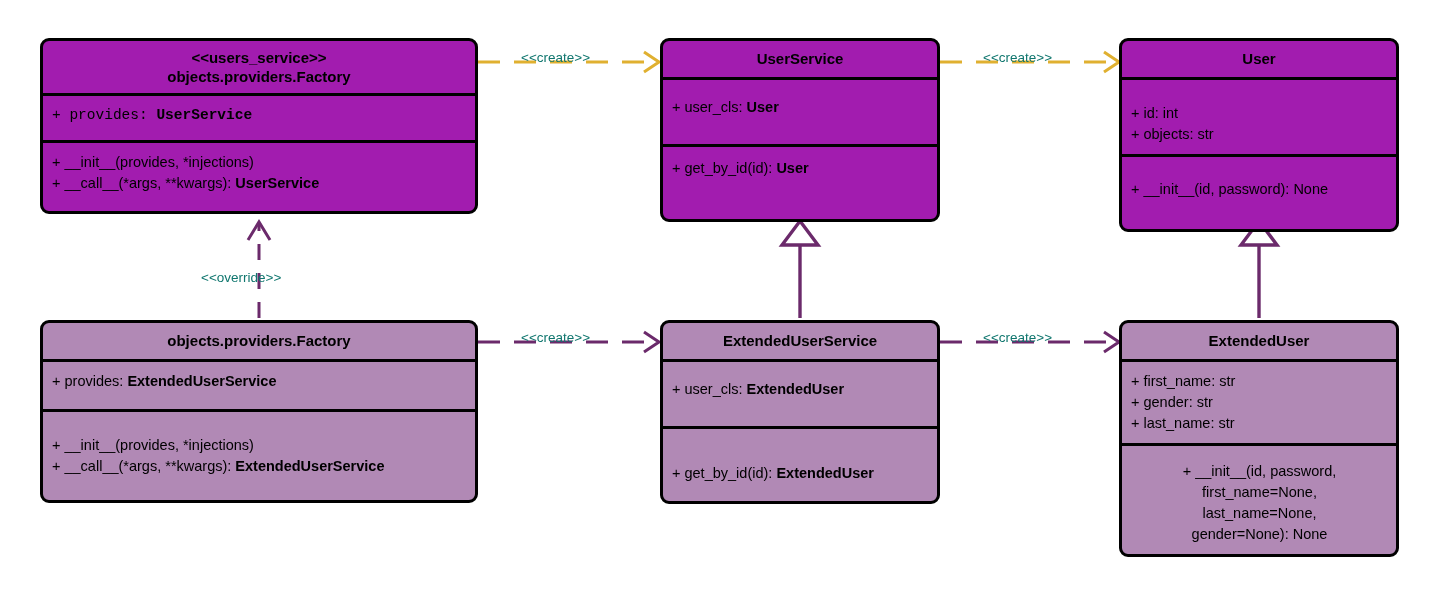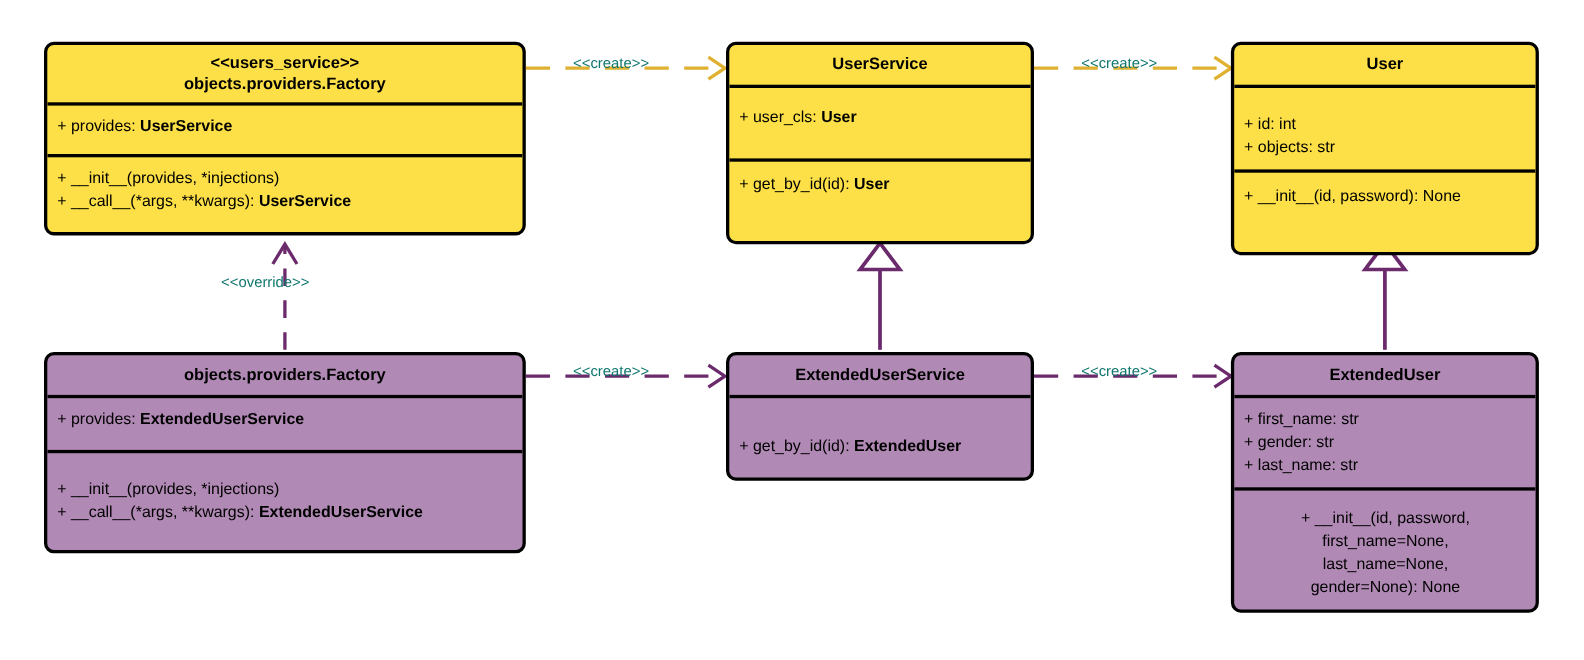--- a/index.html
+++ b/index.html
@@ -17,21 +17,21 @@
     pointer-events: none;
   }
 
   .uml-class {
     position: absolute;
     border: 3px solid #000000;
     border-radius: 9px;
     overflow: hidden;
     background: #ffffff;
   }
-  .uml-class.yellow { background: #fde047; }
+  .uml-class.yellow { background: #a21caf; }
   .uml-class.purple { background: #B189B5; }
 
   .cls-header {
     text-align: center;
     font-weight: bold;
     font-size: 15px;
     color: #000;
     line-height: 1.28;
     padding: 7px 6px 7px 6px;
     border-bottom: 3px solid #000;
@@ -103,28 +103,28 @@
   </svg>
 
   <div class="edge-label" style="left:521px; top:50px;">&lt;&lt;create&gt;&gt;</div>
 
   <div class="edge-label" style="left:983px; top:50px;">&lt;&lt;create&gt;&gt;</div>
 
   <div class="edge-label" style="left:521px; top:330px;">&lt;&lt;create&gt;&gt;</div>
 
   <div class="edge-label" style="left:983px; top:330px;">&lt;&lt;create&gt;&gt;</div>
 
-  <div class="edge-label" style="left:201px; top:249px;">&lt;&lt;override&gt;&gt;</div>
+  <div class="edge-label" style="left:201px; top:270px;">&lt;&lt;override&gt;&gt;</div>
 
   <div class="uml-class yellow" style="left:40px; top:38px; width:438px;">
     <div class="cls-header">
       <span class="stereo">&lt;&lt;users_service&gt;&gt;</span>
       <span class="cname">objects.providers.Factory</span>
     </div>
-    <div class="cls-compartment" style="min-height:47px;">
+    <div class="cls-compartment" style="min-height:47px;font-family:Liberation Mono, monospace;">
       <div class="row"><span>+ provides: </span><b>UserService</b></div>
     </div>
     <div class="cls-compartment" style="min-height:68px;">
       <div class="row"><span>+ __init__(provides, *injections)</span><b></b></div>
       <div class="row"><span>+ __call__(*args, **kwargs): </span><b>UserService</b></div>
     </div>
   </div>
 
   <div class="uml-class yellow" style="left:660px; top:38px; width:280px;">
     <div class="cls-header" style="padding-top:8px; padding-bottom:9px;">
@@ -139,41 +139,44 @@
   </div>
 
   <div class="uml-class yellow" style="left:1119px; top:38px; width:280px;">
     <div class="cls-header" style="padding-top:8px; padding-bottom:9px;">
       <span class="cname">User</span>
     </div>
     <div class="cls-compartment" style="min-height:67px; padding-top:23px;">
       <div class="row"><span>+ id: int</span></div>
       <div class="row"><span>+ objects: str</span></div>
     </div>
-    <div class="cls-compartment" style="min-height:72px; padding-top:12px;">
+    <div class="cls-compartment" style="min-height:72px; padding-top:22px;">
       <div class="row"><span>+ __init__(id, password): None</span></div>
     </div>
   </div>
 
   <div class="uml-class purple" style="left:40px; top:320px; width:438px;">
     <div class="cls-header" style="padding-top:8px; padding-bottom:9px;">
       <span class="cname">objects.providers.Factory</span>
     </div>
     <div class="cls-compartment" style="min-height:50px;">
       <div class="row"><span>+ provides: </span><b>ExtendedUserService</b></div>
     </div>
     <div class="cls-compartment" style="min-height:88px; padding-top:23px;">
       <div class="row"><span>+ __init__(provides, *injections)</span><b></b></div>
       <div class="row"><span>+ __call__(*args, **kwargs): </span><b>ExtendedUserService</b></div>
     </div>
   </div>
 
   <div class="uml-class purple" style="left:660px; top:320px; width:280px;">
     <div class="cls-header" style="padding-top:8px; padding-bottom:9px;">
       <span class="cname">ExtendedUserService</span>
+    </div>
+    <div class="cls-compartment" style="min-height:67px; padding-top:17px;">
+      <div class="row"><span>+ user_cls: </span><b>ExtendedUser</b></div>
     </div>
     <div class="cls-compartment" style="min-height:72px; padding-top:34px;">
       <div class="row"><span>+ get_by_id(id): </span><b>ExtendedUser</b></div>
     </div>
   </div>
 
   <div class="uml-class purple" style="left:1119px; top:320px; width:280px;">
     <div class="cls-header" style="padding-top:8px; padding-bottom:9px;">
       <span class="cname">ExtendedUser</span>
     </div>

